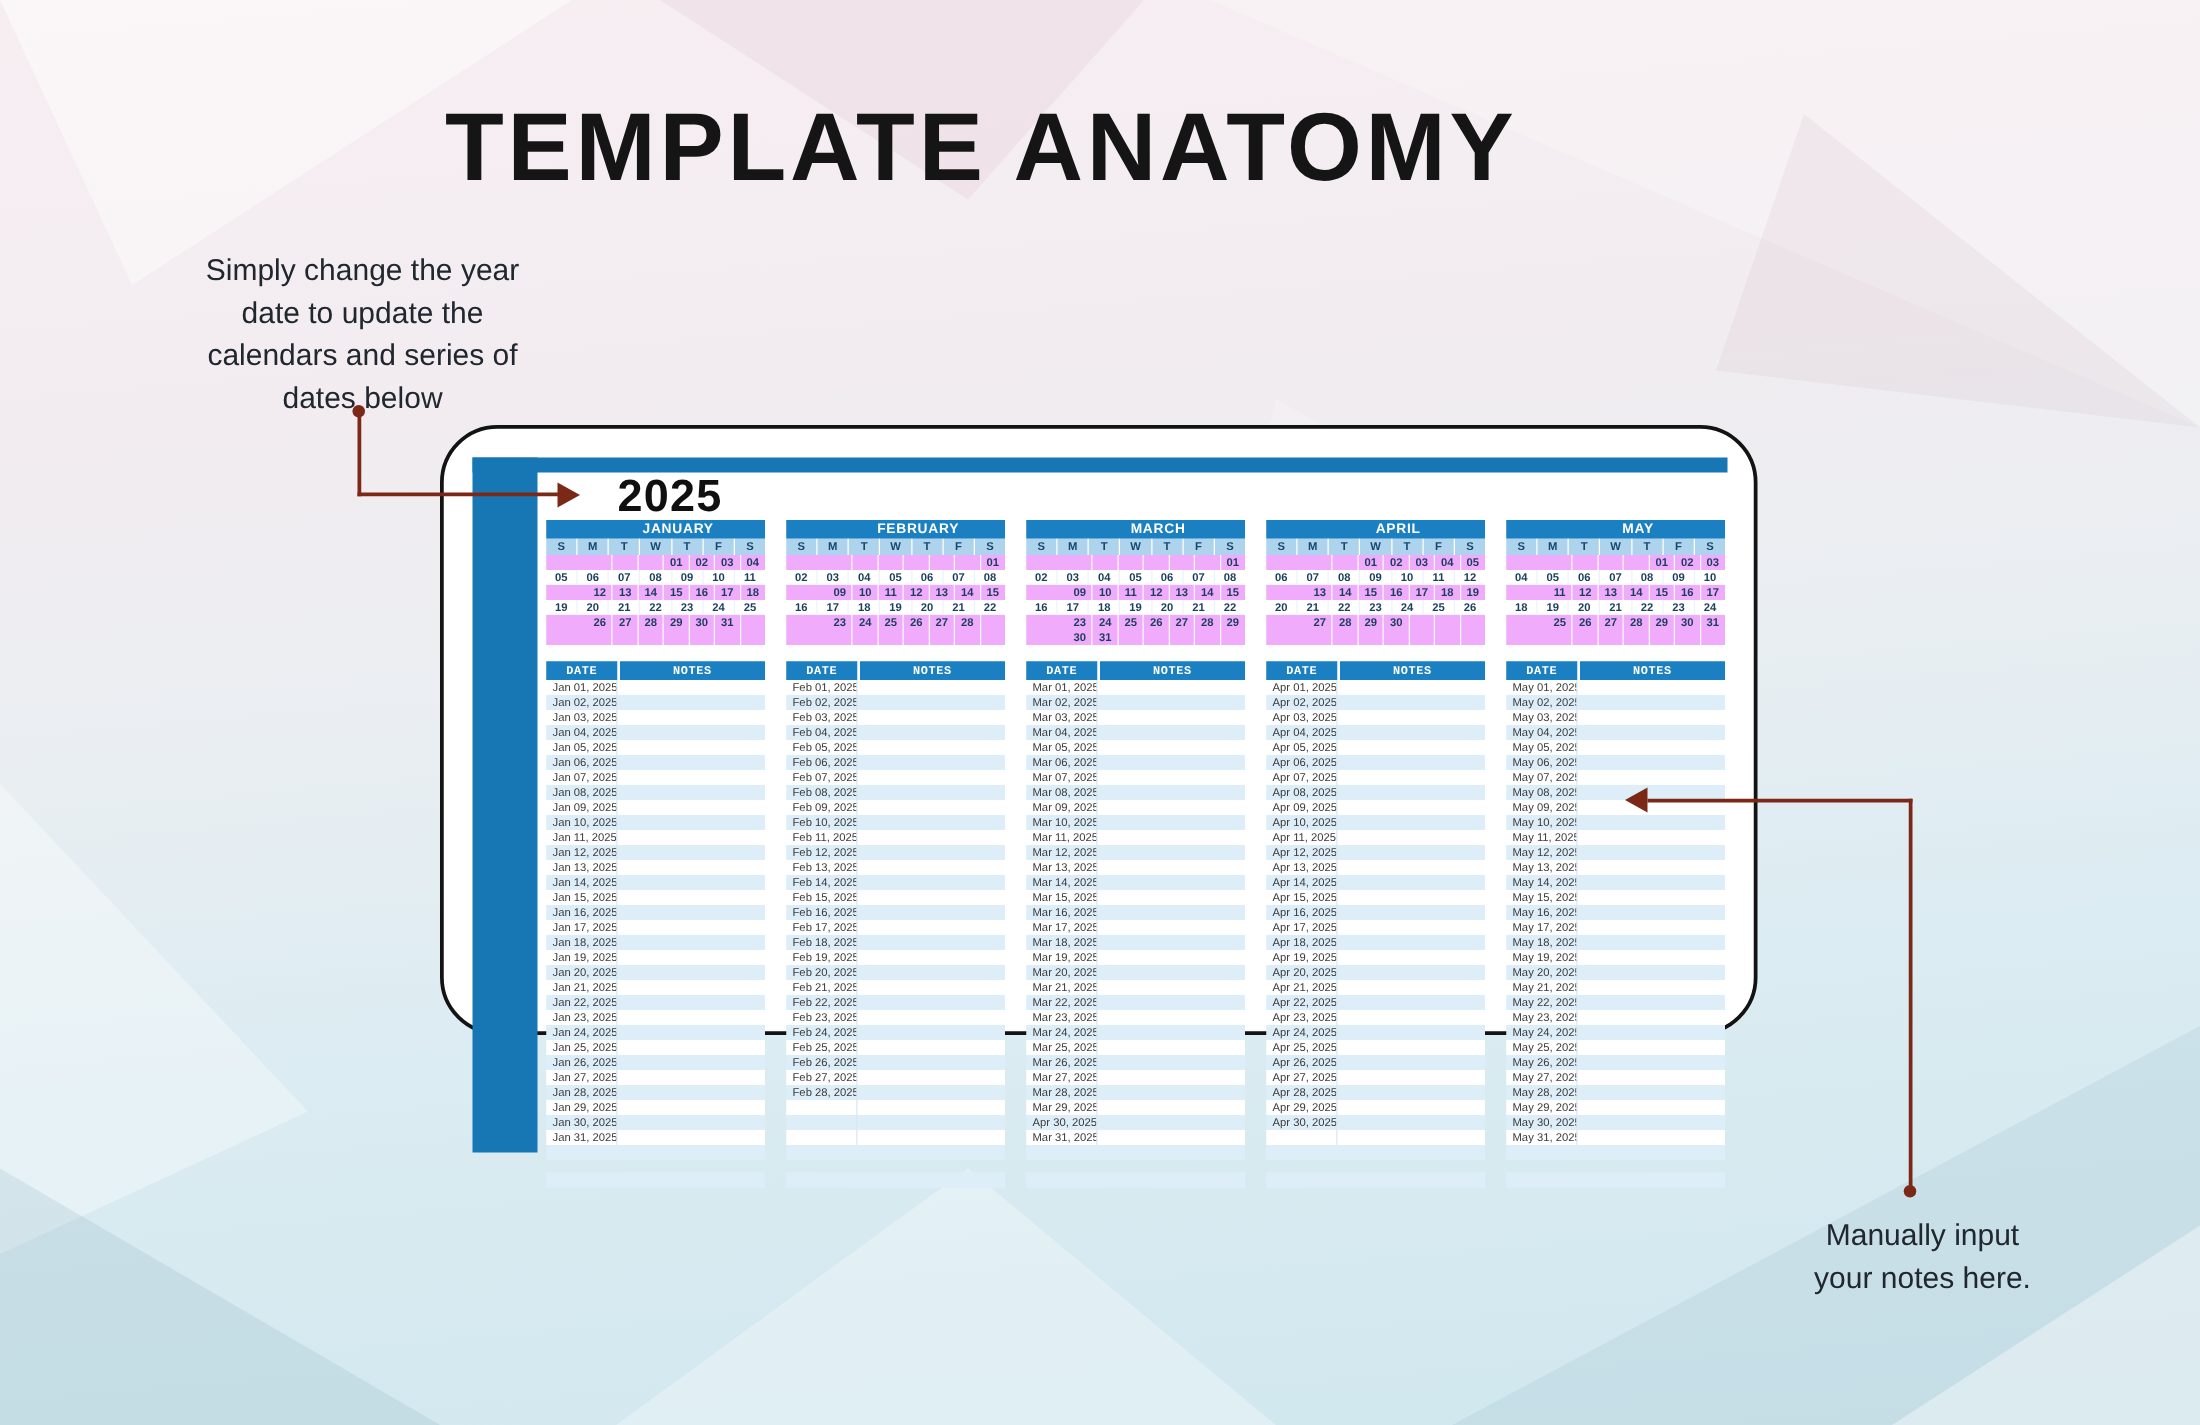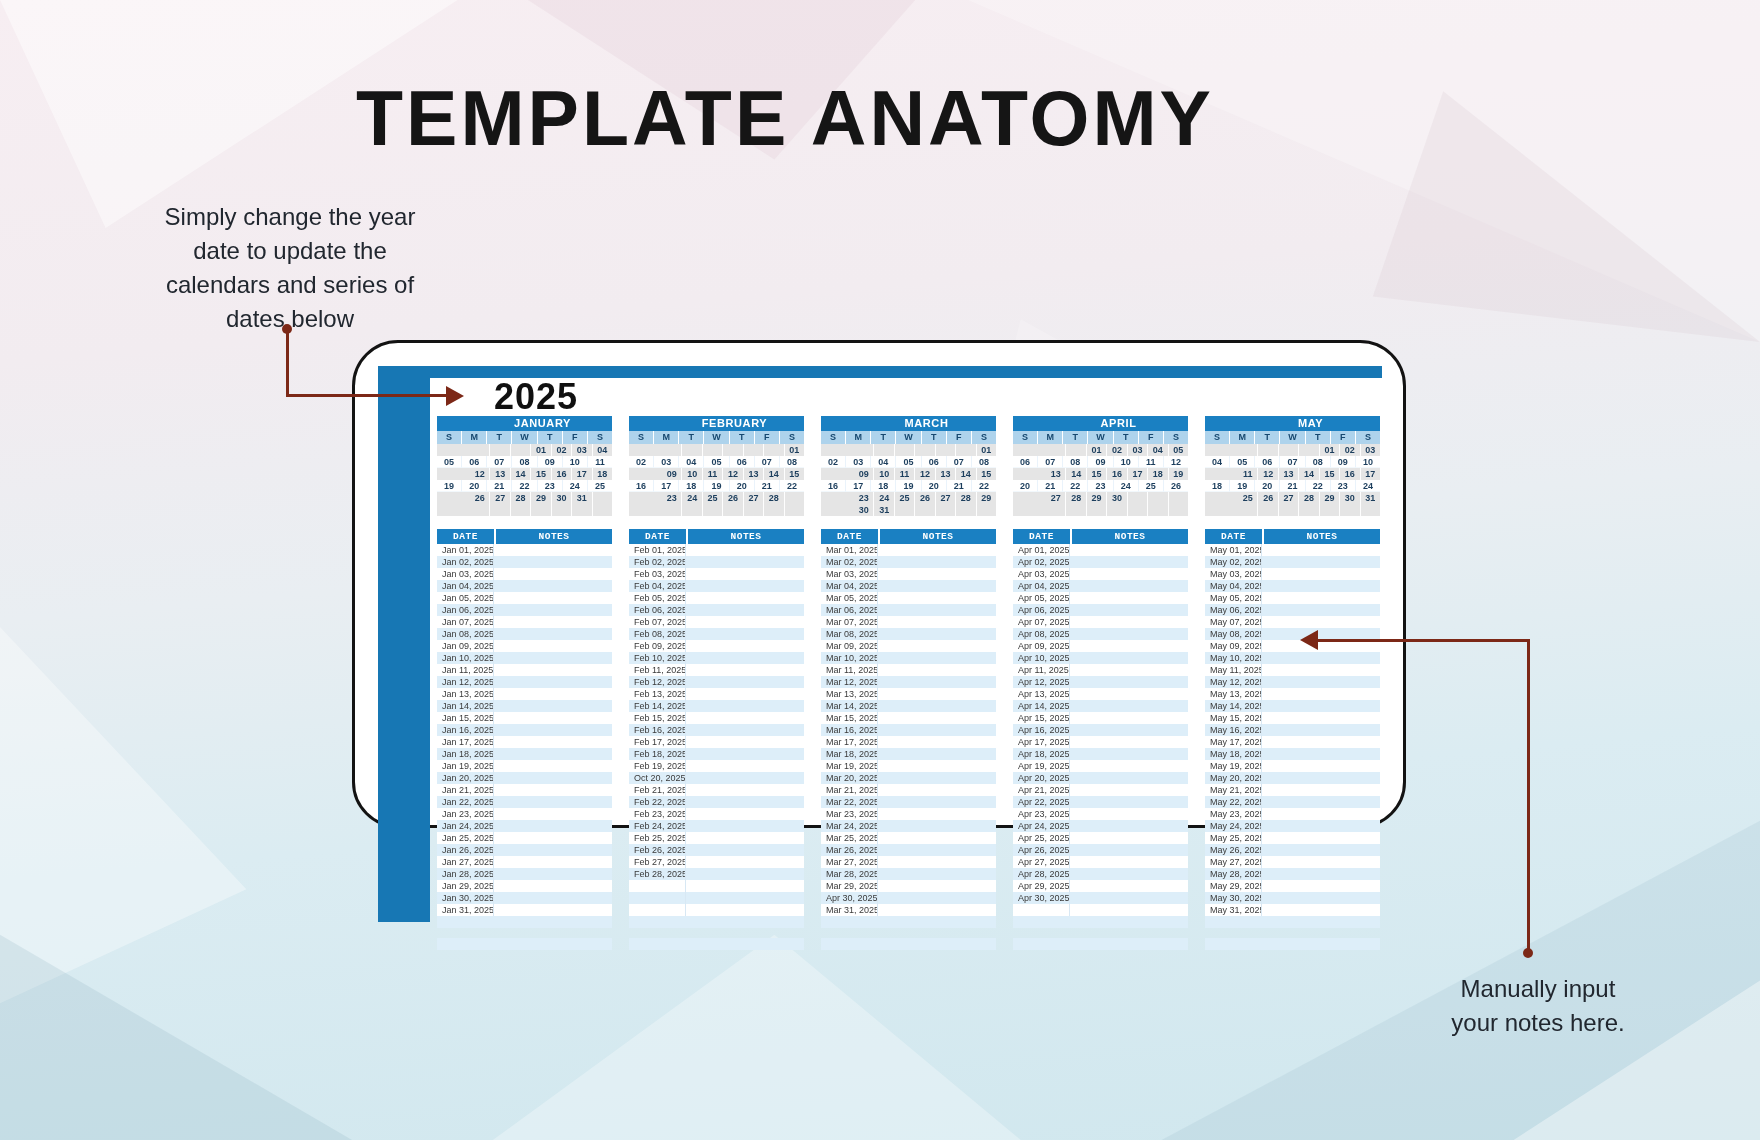--- a/index.html
+++ b/index.html
@@ -52,21 +52,21 @@
   .month-col { width:175px; display:flex; flex-direction:column; }
 
   .m-title { height:15px; line-height:15px; background:#1a80c2; color:#fff;
     font-weight:700; font-size:11px; text-align:center; letter-spacing:.6px;padding-left:36px; }
   .dow-row { display:flex; height:13px; background:#aed3ec; }
   .dow-cell { flex:1; text-align:center; line-height:13px; font-size:9px; font-weight:700;
     color:#17486f; border-right:1px solid #fff; box-sizing:border-box; }
   .dow-cell:last-child { border-right:none; }
 
   .week-row { display:flex; height:12px; background:#fff; }
-  .week-row.tint { background:#e5e5e5;padding-left:33px; }
+  .week-row.tint { background:#f0abfc;padding-left:33px; }
   .day-cell { flex:1; text-align:center; line-height:12px; font-size:9px; font-weight:700;
     color:#1c3e5d; border-right:1px solid rgba(255,255,255,.95); box-sizing:border-box; }
   .week-row:not(.tint) .day-cell { border-right-color:#eaf3fb; border-bottom:1px solid #f2f8fc; }
   .day-cell:last-child { border-right:none; }
 
   .tbl-gap { height:13px; }
   .t-head { display:flex; height:15px; }
   .t-date, .t-notes { background:#1a80c2; color:#fff; font-size:9.5px; font-weight:700;
     text-align:center; line-height:15px; letter-spacing:.5px;font-family:Liberation Mono, monospace; }
   .t-date { width:57px; }
@@ -466,21 +466,21 @@
               </div>
               <div class="t-row tint">
                 <div class="r-date">Feb 18, 2025</div>
                 <div class="r-notes"></div>
               </div>
               <div class="t-row">
                 <div class="r-date">Feb 19, 2025</div>
                 <div class="r-notes"></div>
               </div>
               <div class="t-row tint">
-                <div class="r-date">Oct 20, 2025</div>
+                <div class="r-date">Feb 20, 2025</div>
                 <div class="r-notes"></div>
               </div>
               <div class="t-row">
                 <div class="r-date">Feb 21, 2025</div>
                 <div class="r-notes"></div>
               </div>
               <div class="t-row tint">
                 <div class="r-date">Feb 22, 2025</div>
                 <div class="r-notes"></div>
               </div>

